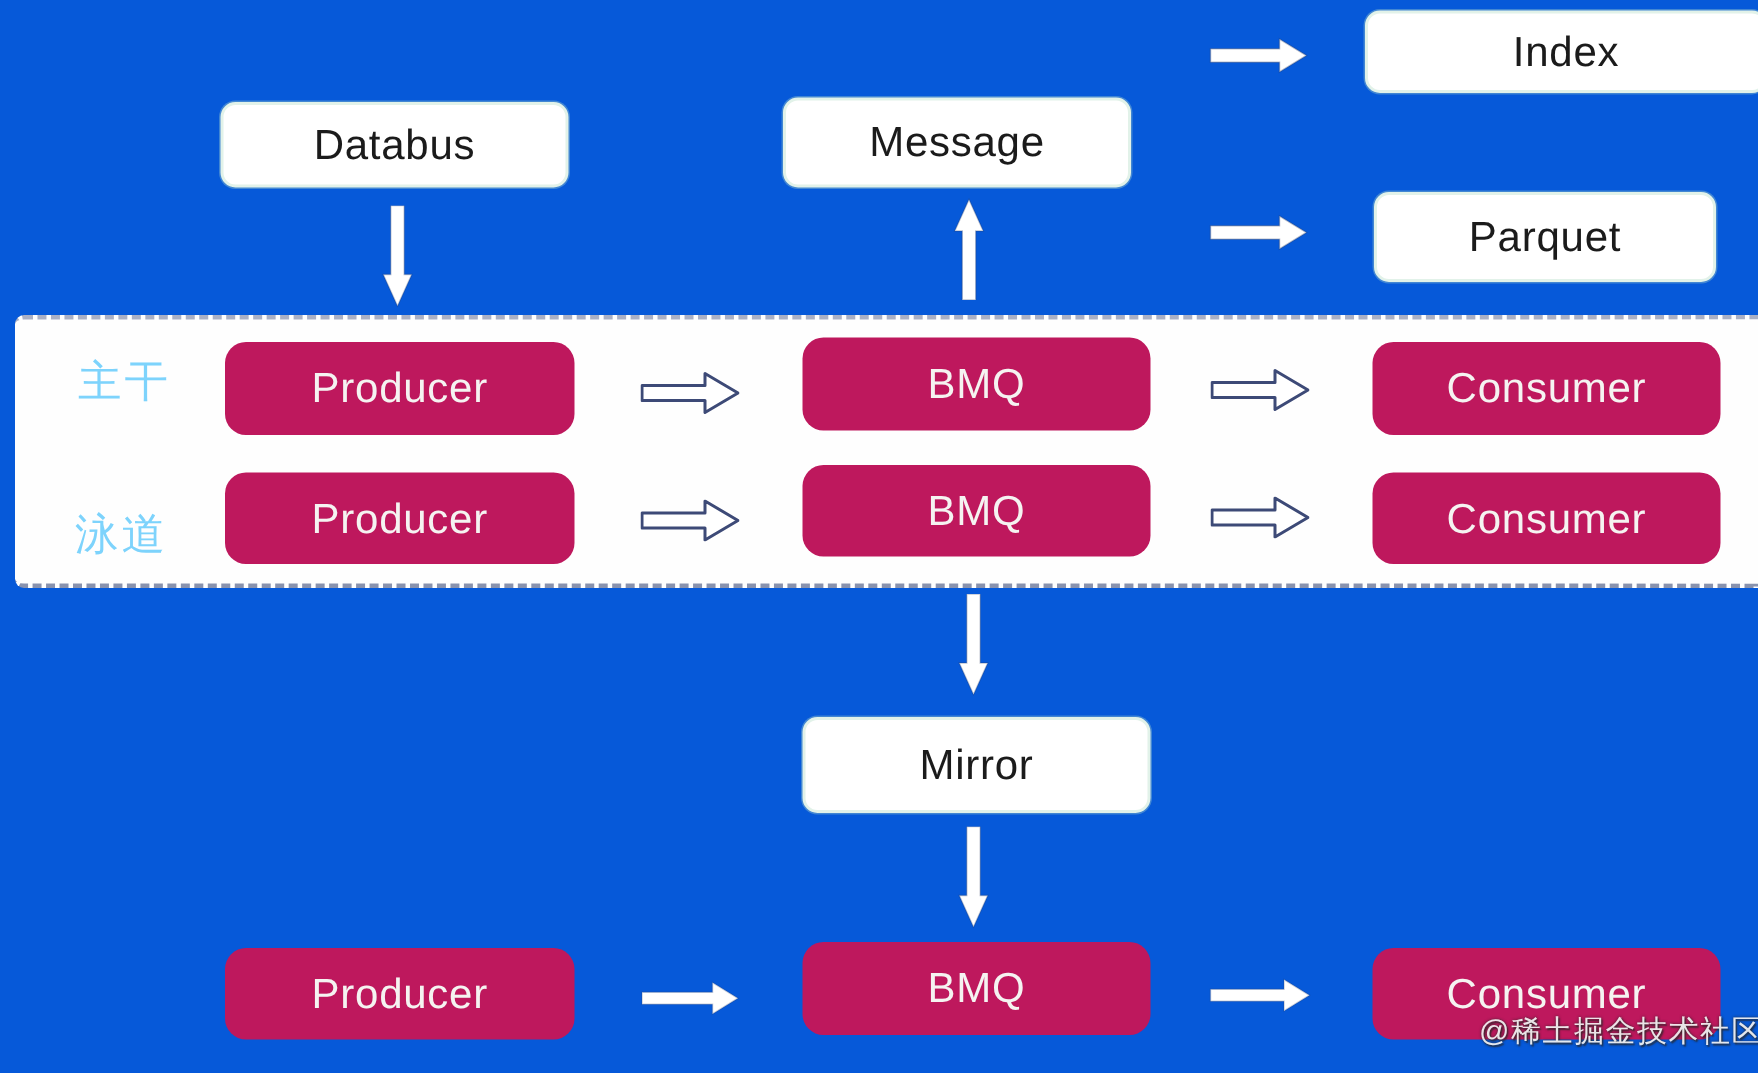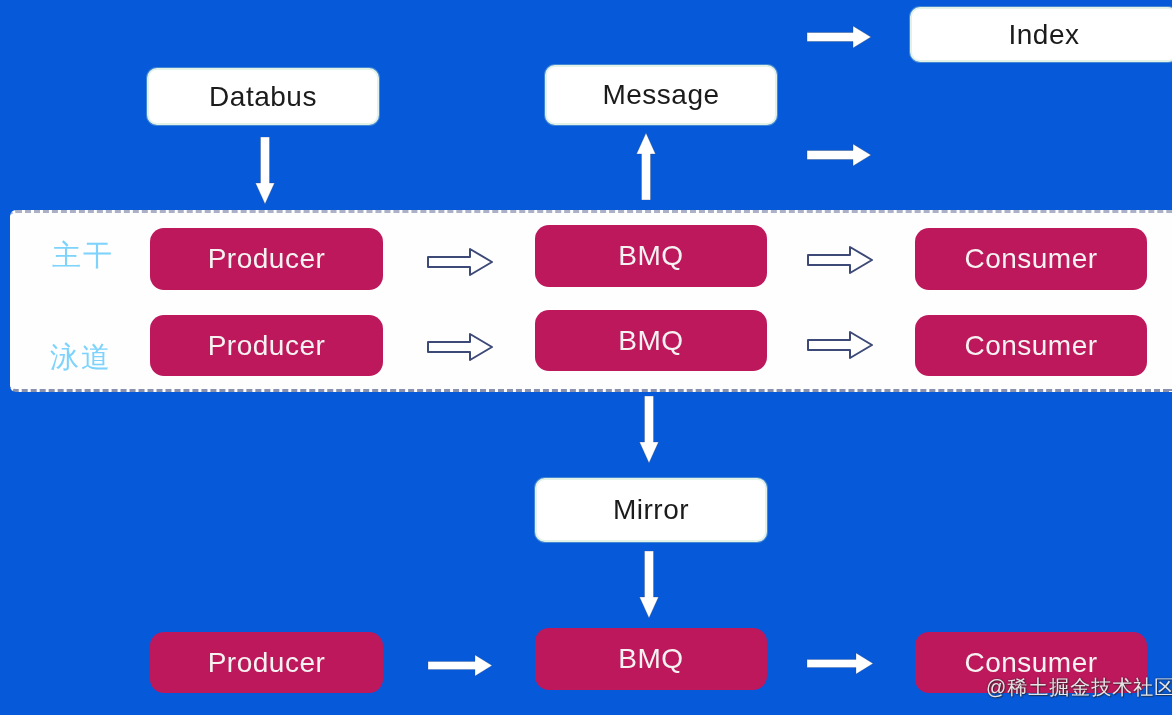--- a/index.html
+++ b/index.html
@@ -49,24 +49,25 @@
 </style>
 </head>
 <body>
 
 <div class="canvas">
 
   <div class="abs band"></div>
 
   <div class="abs wbox" style="left:147px;top:68px;width:232px;height:57px">Databus</div>
 
-  <div class="abs wbox" style="left:545px;top:65px;width:232px;height:60px">Message</div>
+  <div class="abs wbox" style="left:522px;top:65px;width:232px;height:60px">Message</div>
 
   <div class="abs wbox" style="left:910px;top:7px;width:268px;height:55px">Index</div>
 
+  <div class="abs wbox" style="left:916px;top:128px;width:228px;height:60px">Parquet</div>
 
   <svg class="abs arrow-svg" style="left:806px;top:25px" width="66" height="24" viewBox="0 0 66 24">
     <path d="M1 7.5 H47 V1 L65 12 L47 23 V16.5 H1 Z" fill="#ffffff" stroke="#2f3e66" stroke-opacity=".35" stroke-width="1"></path>
   </svg>
 
   <svg class="abs arrow-svg" style="left:806px;top:143px" width="66" height="24" viewBox="0 0 66 24">
     <path d="M1 7.5 H47 V1 L65 12 L47 23 V16.5 H1 Z" fill="#ffffff" stroke="#2f3e66" stroke-opacity=".35" stroke-width="1"></path>
   </svg>
 
   <svg class="abs arrow-svg" style="left:251px;top:137px" width="28" height="68" viewBox="0 0 28 68">

